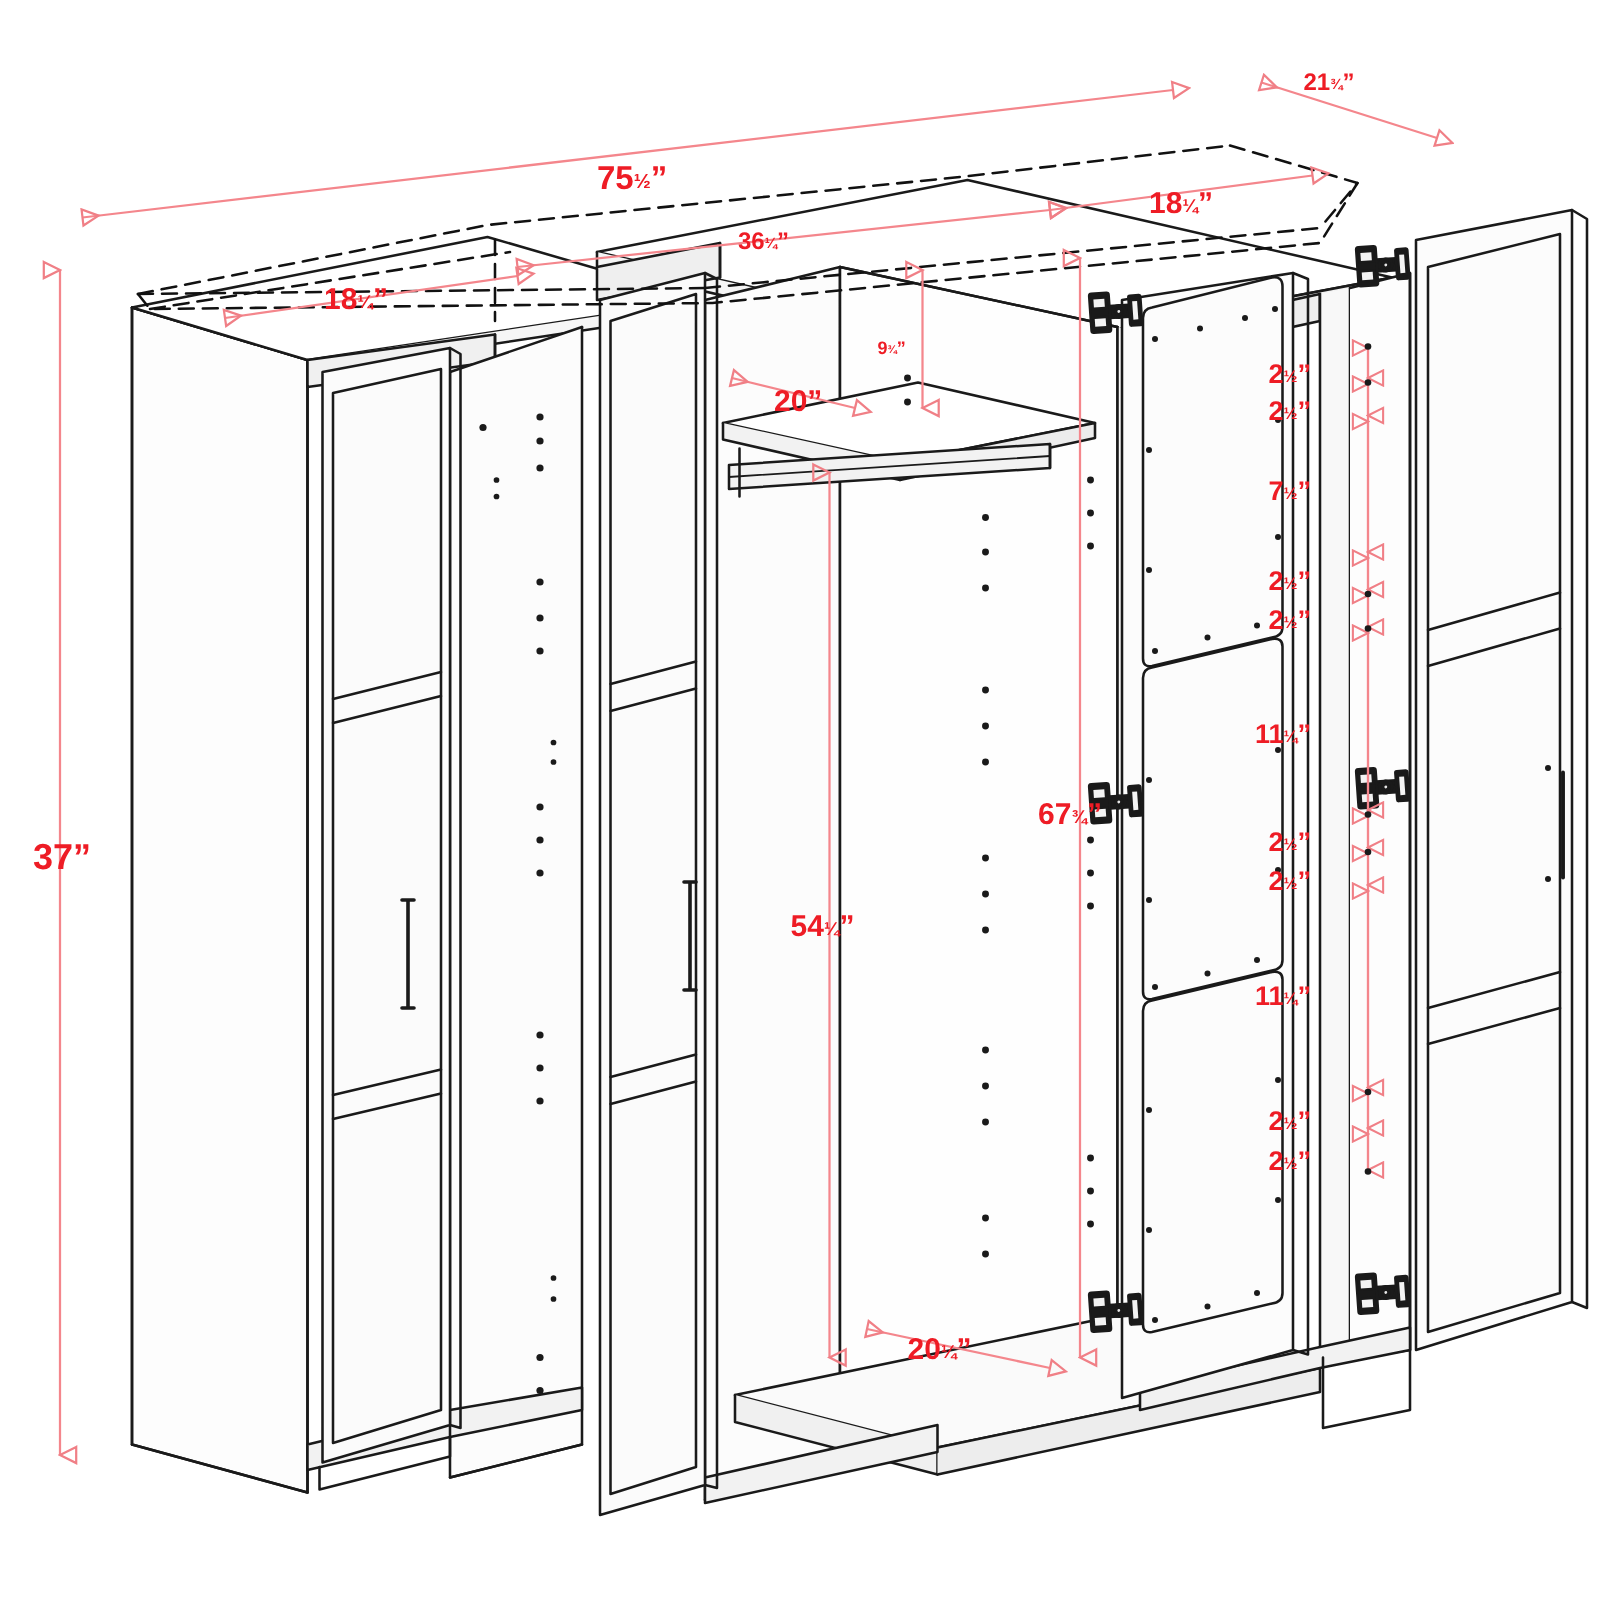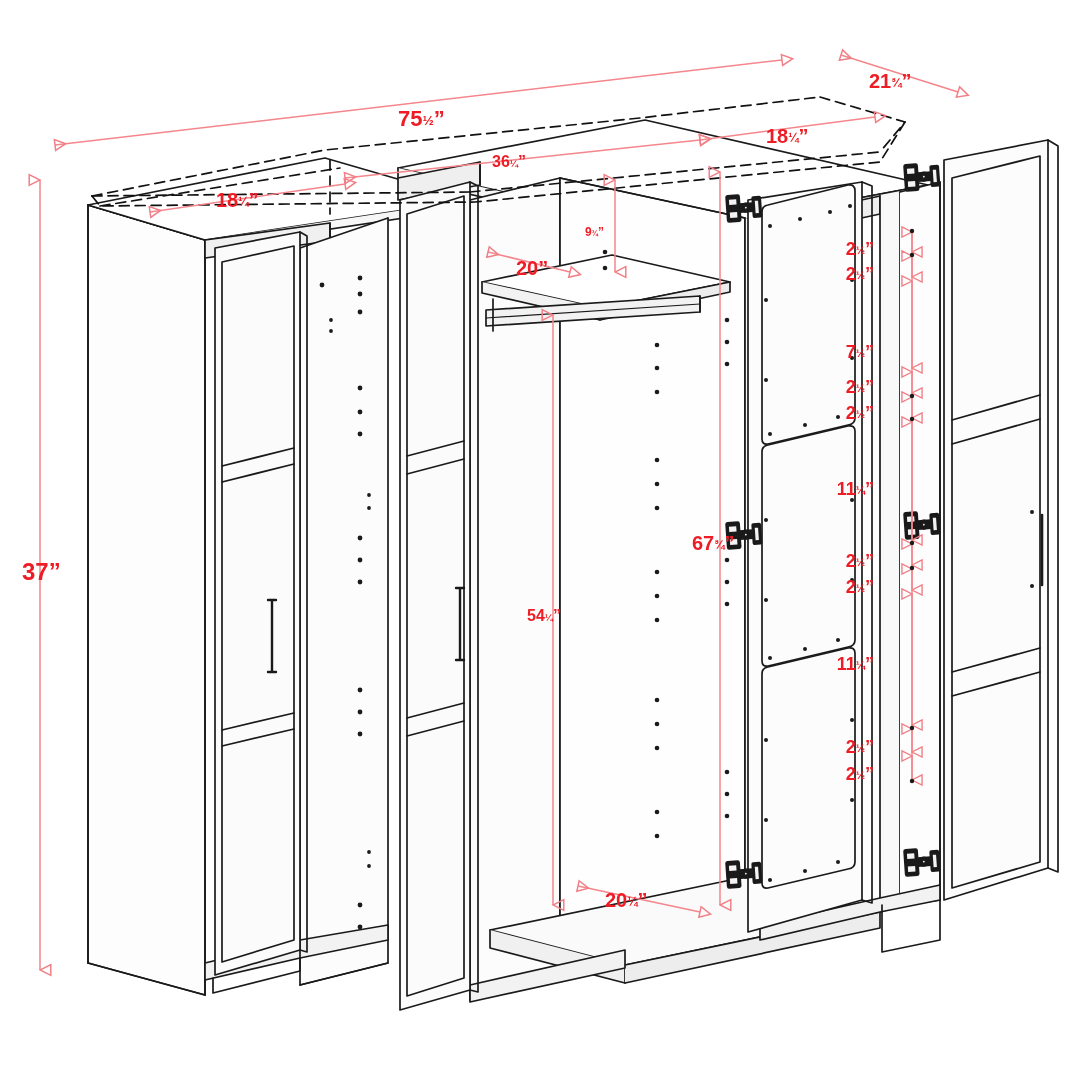--- a/index.html
+++ b/index.html
@@ -322,35 +322,35 @@
       <circle cx="912" cy="543" r="2.2"></circle>
           <circle cx="912" cy="568" r="2.2"></circle>
       <circle cx="912" cy="728" r="2.2"></circle>
           <circle cx="912" cy="781" r="2.2"></circle>
     </g>
   </g>
 </svg>
 
 <div id="dimlabels">
       <div class="dimlabel" style="left: 398px; top: 88px; font-size: 22px; margin-top: 20px;">75<span class="frac">½</span>”</div>
-      <div class="dimlabel" style="left: 869px; top: 71px; font-size: 20px;">21<span class="frac">¾</span>”</div>
+      <div class="dimlabel" style="left: 869px; top: 48px; font-size: 16px;">21<span class="frac">¾</span>”</div>
       <div class="dimlabel" style="left: 766px; top: 126px; font-size: 20px;">18<span class="frac">¼</span>”</div>
       <div class="dimlabel" style="left: 492px; top: 154px; font-size: 16px; text-align: right;">36<span class="frac">¼</span>”</div>
       <div class="dimlabel" style="left: 216px; top: 190px; font-size: 20px;">18<span class="frac">¼</span>”</div>
       <div class="dimlabel" style="left: 585px; top: 226px; font-size: 12px;">9<span class="frac">¾</span>”</div>
       <div class="dimlabel" style="left: 516px; top: 258px; font-size: 20px;">20”</div>
       <div class="dimlabel" style="left: 22px; top: 560px; font-size: 24px;">37”</div>
       <div class="dimlabel" style="left: 692px; top: 533px; font-size: 20px;">67<span class="frac">¾</span>”</div>
-      <div class="dimlabel" style="left: 527px; top: 608px; font-size: 16px;">54<span class="frac">¼</span>”</div>
+      <div class="dimlabel" style="left: 527px; top: 608px; font-size: 20px;">54<span class="frac">¼</span>”</div>
       <div class="dimlabel" style="left: 605px; top: 890px; font-size: 20px;">20<span class="frac">¼</span>”</div>
     </div>
 <div id="hingelabels">
       <div class="dimlabel" style="left: 874px; top: 240px; font-size: 18px; transform: translateX(-100%);">2<span class="frac">½</span>”</div>
       <div class="dimlabel" style="left: 874px; top: 265px; font-size: 18px; transform: translateX(-100%);">2<span class="frac">½</span>”</div>
-      <div class="dimlabel" style="left: 874px; top: 318px; font-size: 18px; transform: translateX(-100%); margin-top: 25px;">7<span class="frac">½</span>”</div>
+      <div class="dimlabel" style="left: 874px; top: 318px; font-size: 18px; transform: translateX(-100%);">7<span class="frac">½</span>”</div>
       <div class="dimlabel" style="left: 874px; top: 378px; font-size: 18px; transform: translateX(-100%);">2<span class="frac">½</span>”</div>
       <div class="dimlabel" style="left: 874px; top: 404px; font-size: 18px; transform: translateX(-100%);">2<span class="frac">½</span>”</div>
       <div class="dimlabel" style="left: 874px; top: 480px; font-size: 18px; transform: translateX(-100%);">11<span class="frac">¼</span>”</div>
       <div class="dimlabel" style="left: 874px; top: 552px; font-size: 18px; transform: translateX(-100%);">2<span class="frac">½</span>”</div>
       <div class="dimlabel" style="left: 874px; top: 578px; font-size: 18px; transform: translateX(-100%);">2<span class="frac">½</span>”</div>
       <div class="dimlabel" style="left: 874px; top: 655px; font-size: 18px; transform: translateX(-100%);">11<span class="frac">¼</span>”</div>
       <div class="dimlabel" style="left: 874px; top: 738px; font-size: 18px; transform: translateX(-100%);">2<span class="frac">½</span>”</div>
       <div class="dimlabel" style="left: 874px; top: 765px; font-size: 18px; transform: translateX(-100%);">2<span class="frac">½</span>”</div>
     </div>
 

